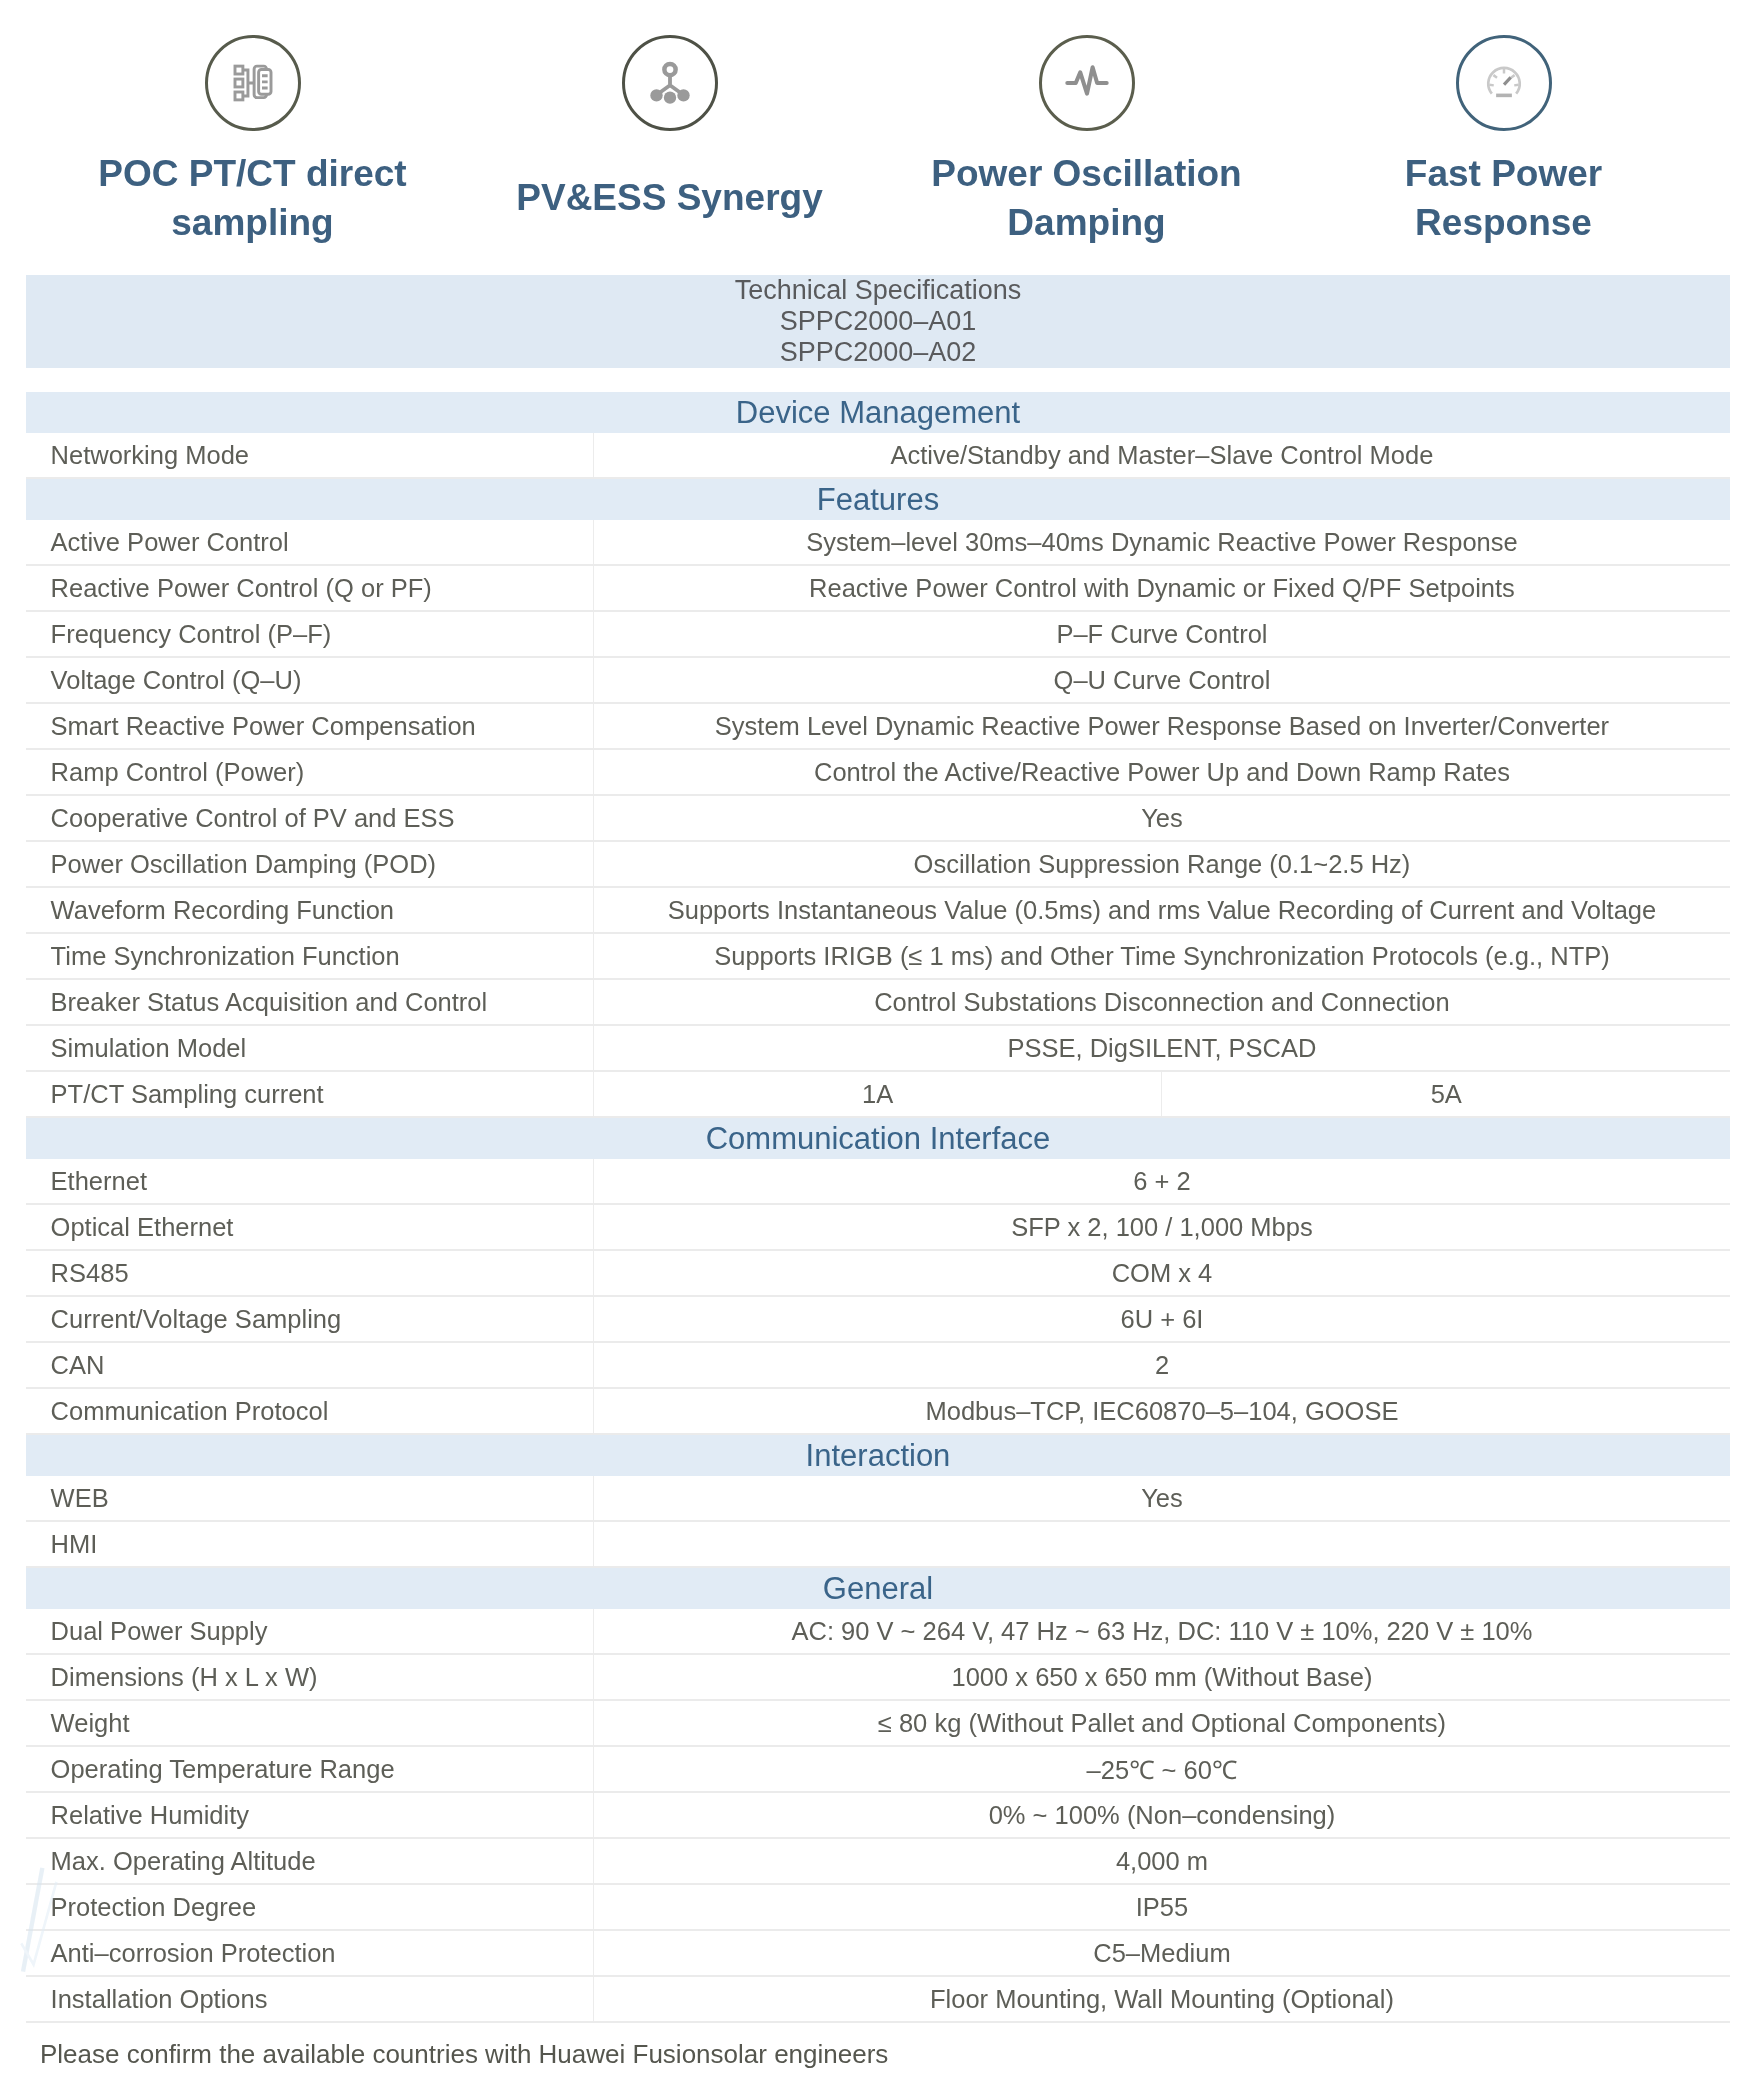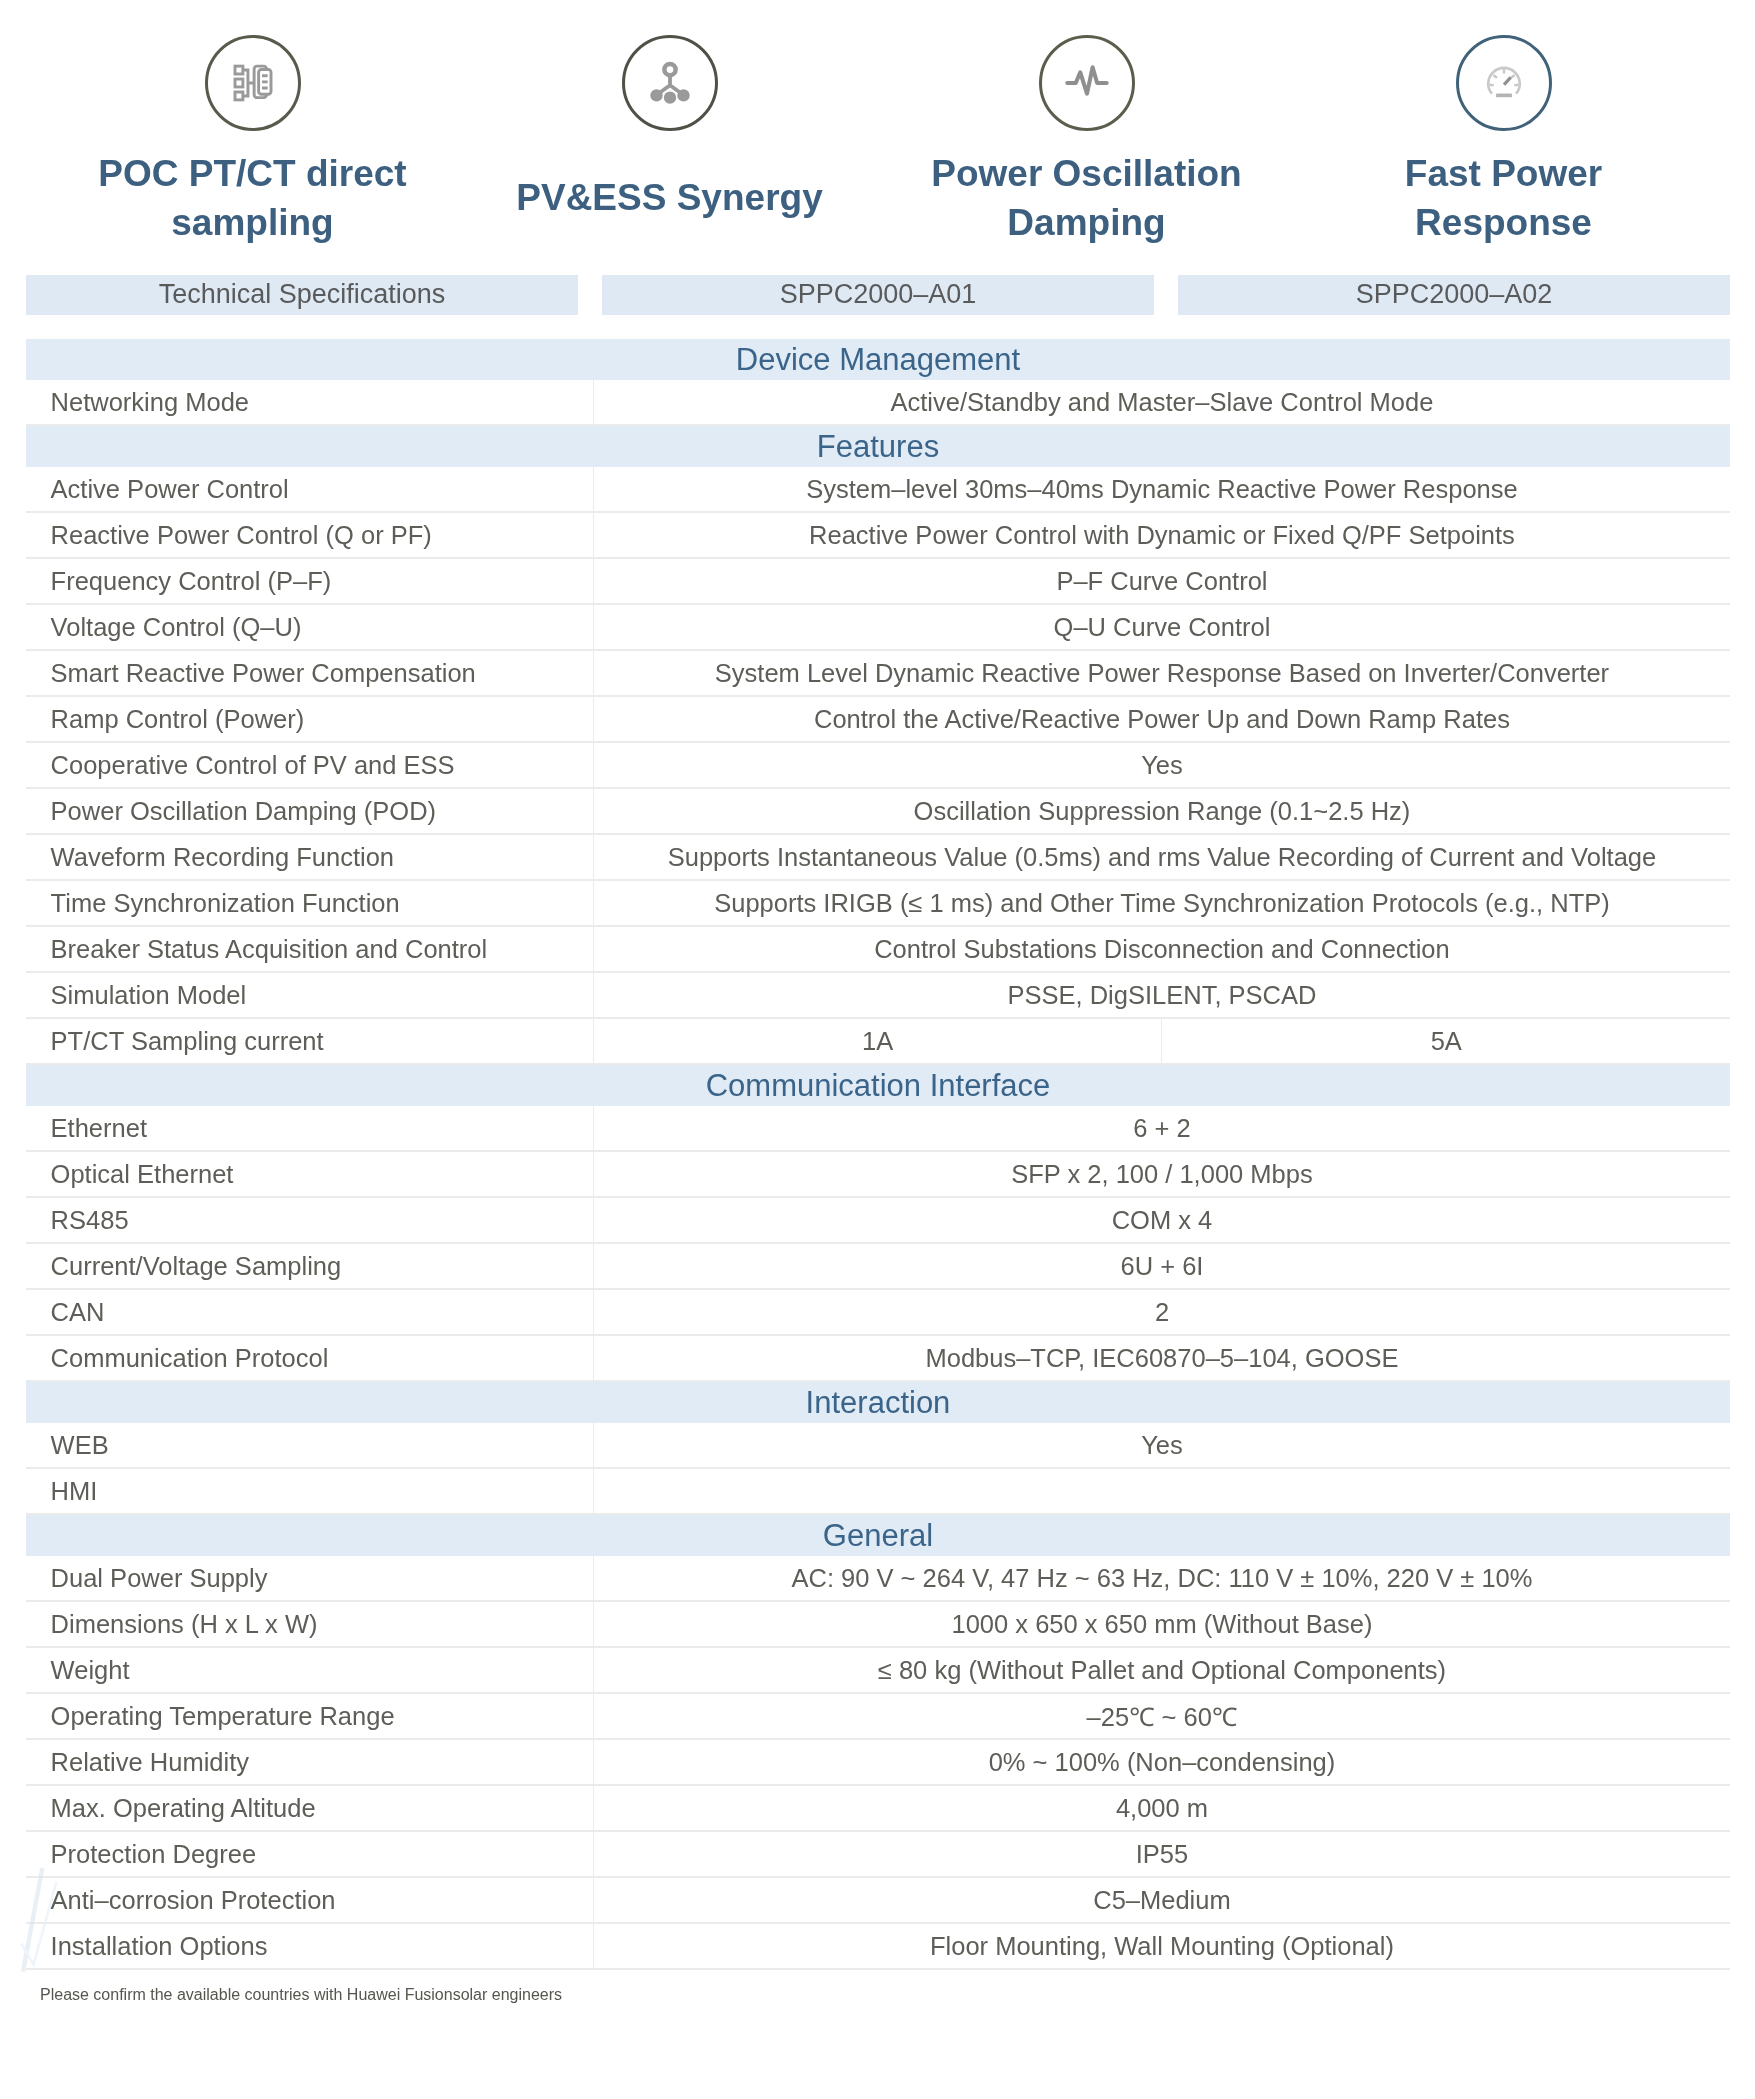--- a/index.html
+++ b/index.html
@@ -16,34 +16,34 @@
   .ring1{border-color:#4e5146}
   .ring2{border-color:#41637a}
   .ring3{border-color:#5b5e4d}
   .feature-label{
     margin-top:17.6px;font-size:37px;font-weight:bold;color:#3d6080;
     text-align:center;line-height:1.32;white-space:pre-line;
     min-height:100px;display:flex;align-items:center;justify-content:center;
   }
   
   .spec-table{margin:26px 26px 0;}
-  .thead{display:flex;column-gap:24px;}
+  .thead{display:flex;column-gap:24px;flex-direction:column;}
   .th{flex:1;height:40px;background:#dfe9f3;display:flex;align-items:center;justify-content:center;
       font-size:27px;color:#595a5c;}
   .head-gap{height:24.6px;}
   .band{height:41px;background:#e1ebf5;display:flex;align-items:center;justify-content:center;
         font-size:31px;color:#3a6489;}
   .row{display:flex;height:44px;border-bottom:2.6px solid #ebebeb;background:#fff;}
   .row .label{width:33.33%;box-sizing:border-box;display:flex;align-items:center;
       padding-left:24.6px;border-right:1.8px solid #ececec;font-size:25.5px;color:#5d5e57;}
   .row .value{flex:1;display:flex;align-items:center;justify-content:center;
       font-size:25.5px;color:#5d5e57;text-align:center;}
   .row .value + .value{border-left:1.8px solid #ececec;}
   
-  .footer-note{margin:16px 0 0 40px;font-size:16px;color:#55564e;}
+  .footer-note{margin:16px 0 0 40px;font-size:26px;color:#55564e;}
   .watermark{position:absolute;left:16px;top:1859px;opacity:.55;pointer-events:none;}
 </style>
 </head>
 <body>
 
 <div class="strip">
     <div class="feature">
       <div class="ring ring0">
         <svg width="54" height="54" viewBox="0 0 48 48" fill="none" stroke="#9a9a9a" stroke-width="2.6">
           <rect x="8" y="9" width="7" height="7"></rect>

